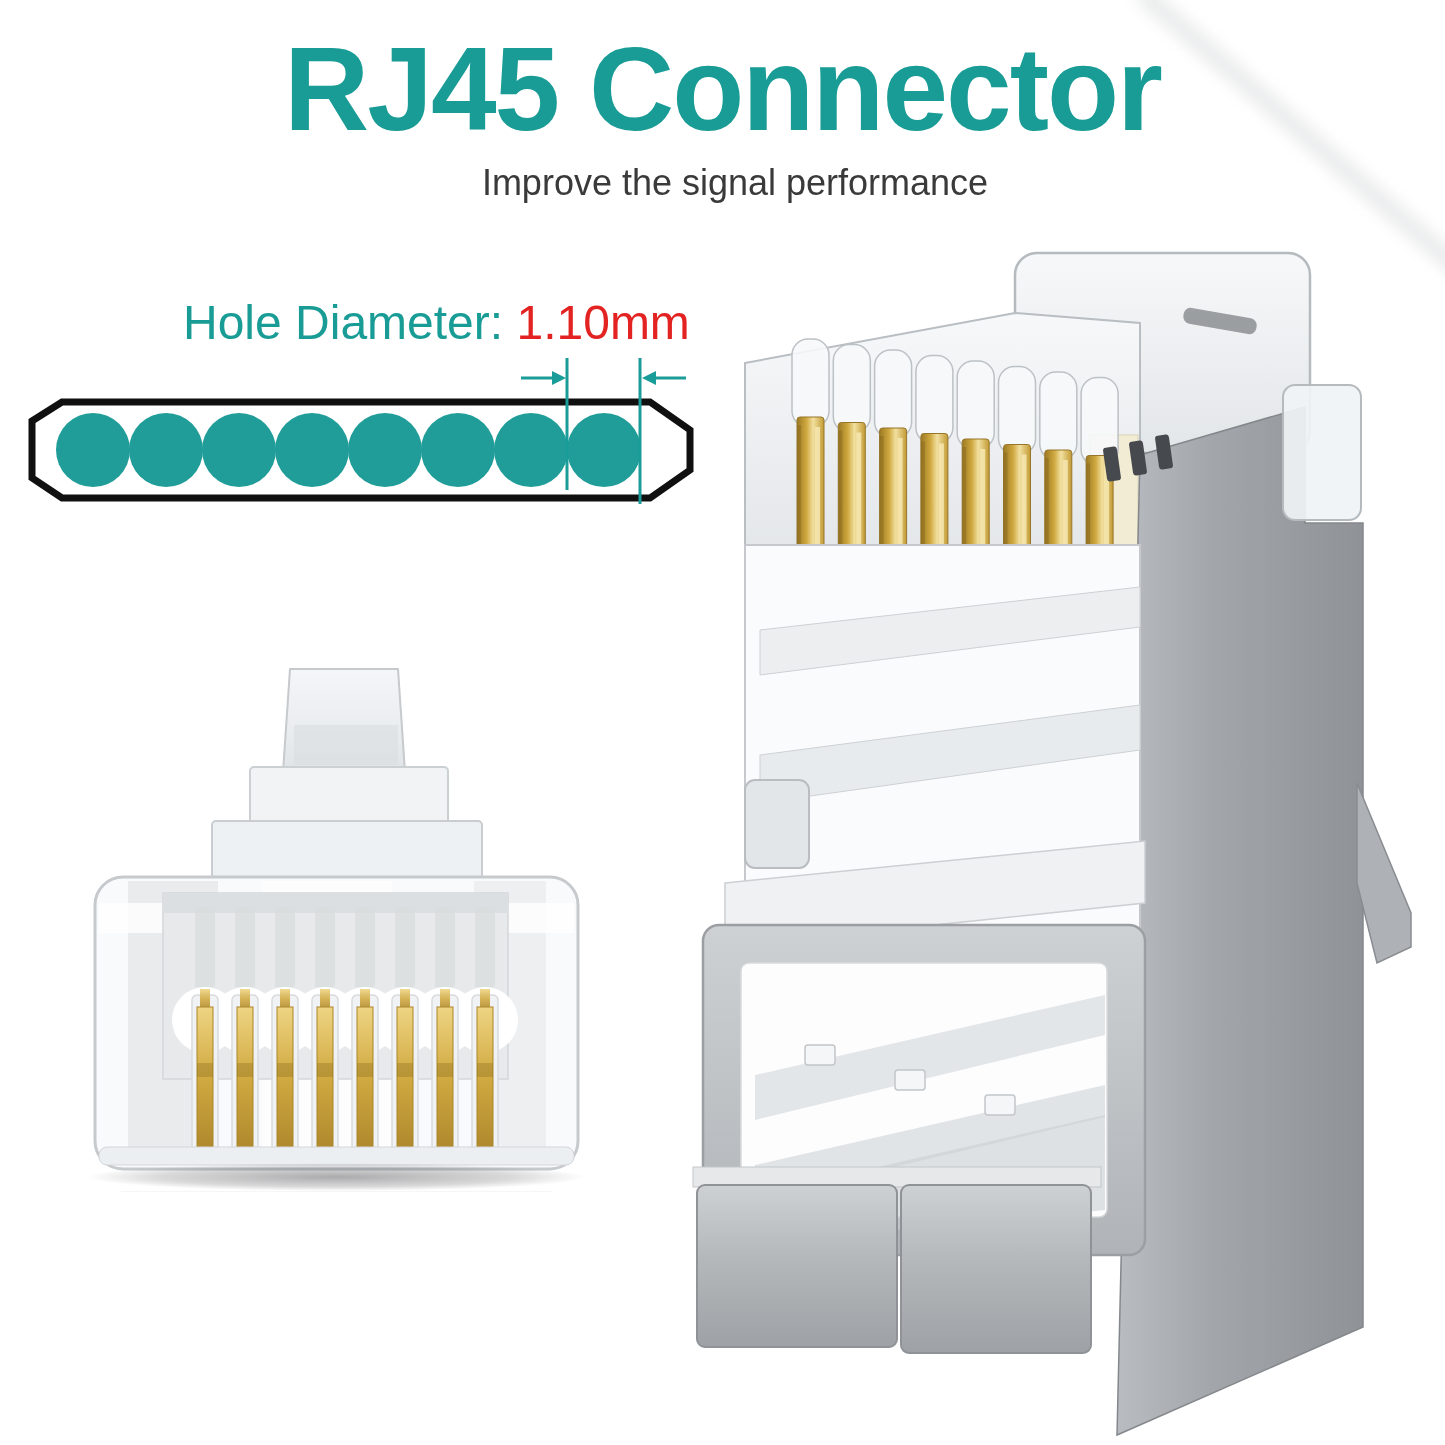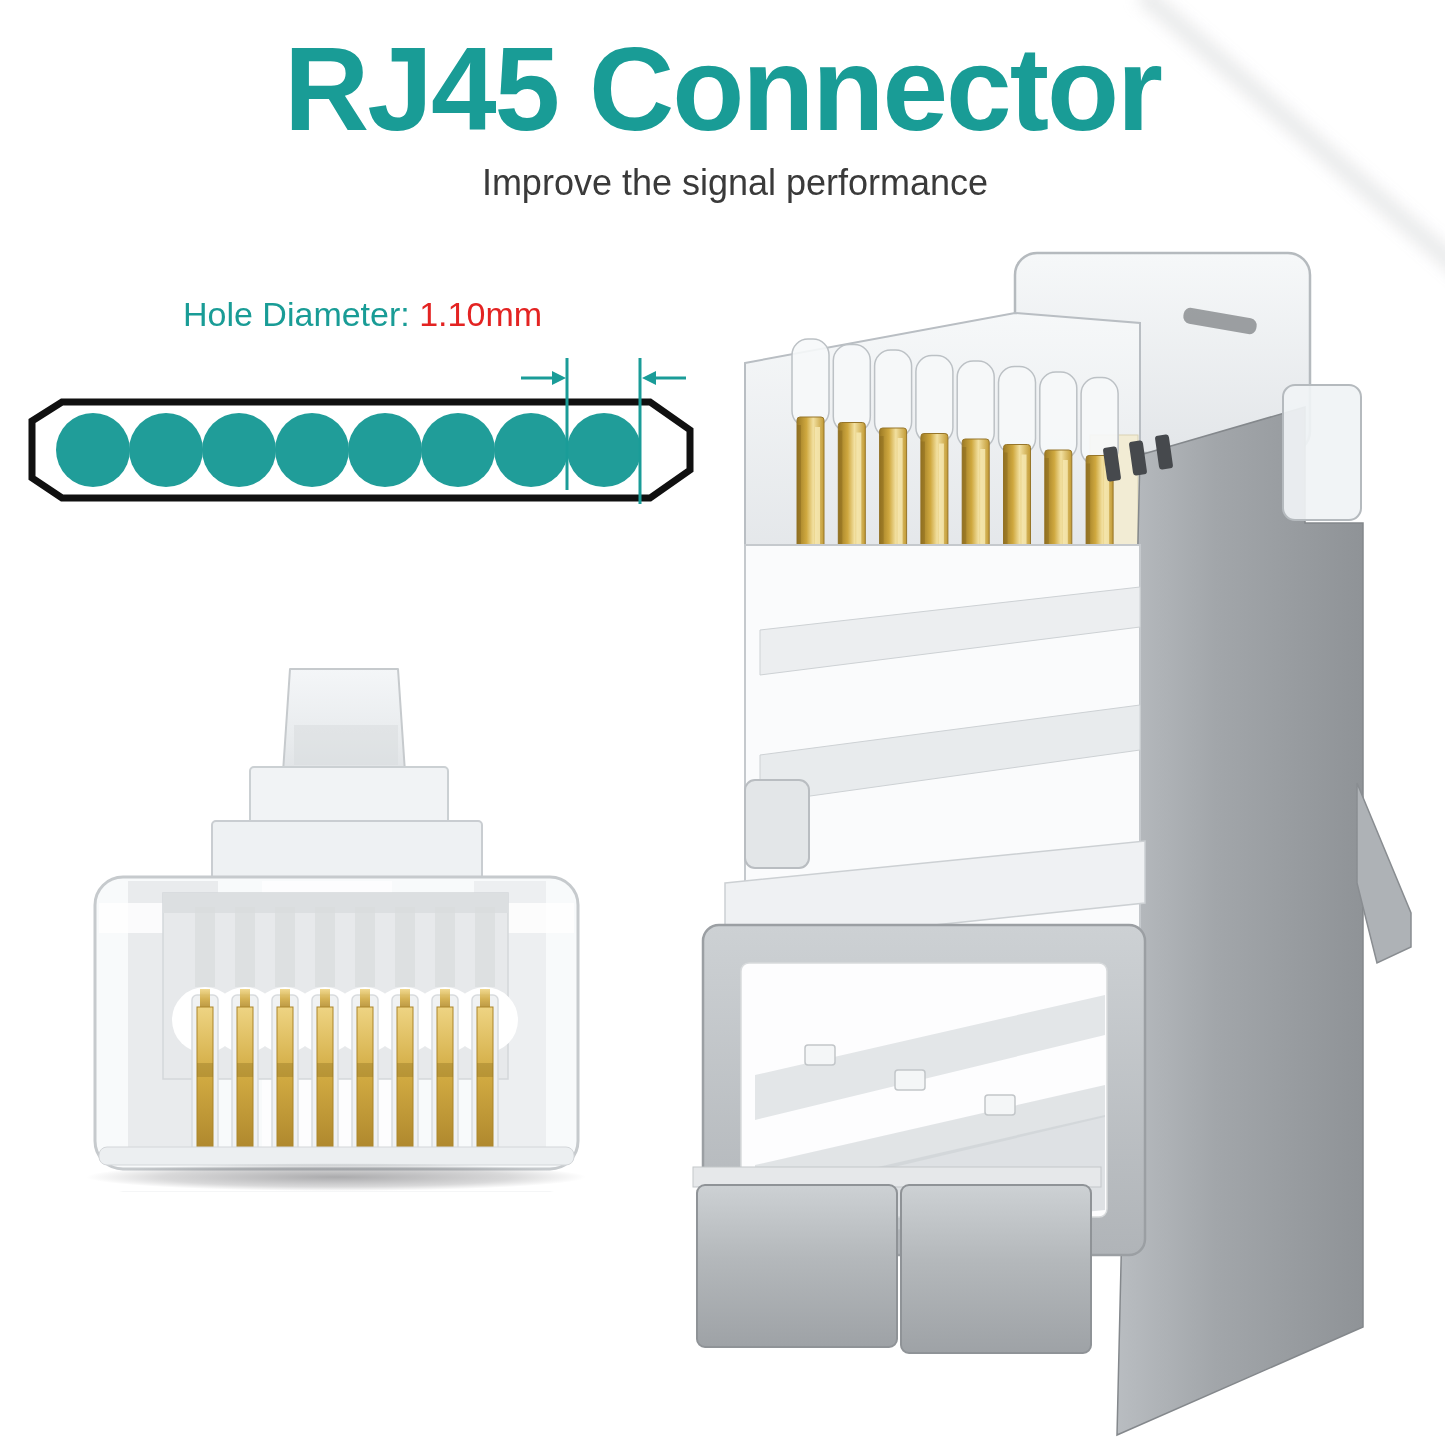--- a/index.html
+++ b/index.html
@@ -5,21 +5,21 @@
   html,body{margin:0;padding:0;background:#fff;}
   .page{position:relative;width:1445px;height:1445px;background:#ffffff;overflow:hidden;
         font-family:"Liberation Sans",sans-serif;}
   .corner-streak{position:absolute;left:1152px;top:-18px;width:440px;height:30px;
         transform:rotate(41deg);transform-origin:0 0;
         background:linear-gradient(to bottom,rgba(190,192,195,0),rgba(185,188,191,0.38),rgba(190,192,195,0));
         filter:blur(7px);}
   .hdr{position:absolute;left:0;top:30px;width:1445px;text-align:center;}
   .hdr h1{margin:0;font-size:118px;font-weight:bold;letter-spacing:-2px;line-height:1.0;}
   .hdr p{margin:14px 0 0 0;font-size:36px;letter-spacing:0px;padding-left:25px;}
-  .measure-label{position:absolute;left:183px;top:295px;font-size:34px;white-space:nowrap;}
+  .measure-label{position:absolute;left:183px;top:295px;font-size:48px;white-space:nowrap;}
   svg{position:absolute;display:block;}
   #diagramSvg{left:20px;top:350px;}
   #frontSvg{left:66px;top:655px;}
   #perspSvg{left:685px;top:235px;}
 </style>
 </head>
 <body>
 
 <div class="page">
 

